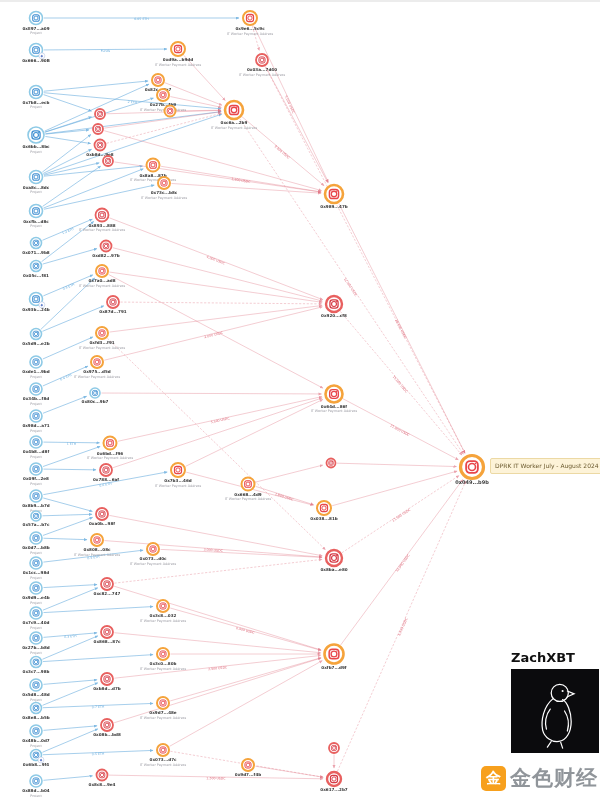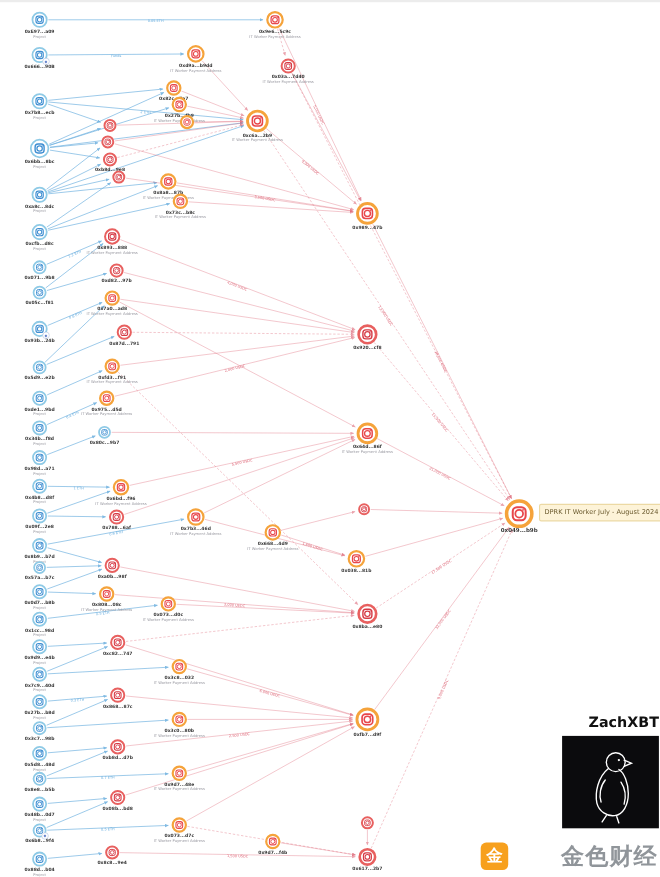--- a/index.html
+++ b/index.html
@@ -14,36 +14,36 @@
   }
   #graph-svg{position:absolute;left:0;top:0;}
   .annotation{
     position:absolute;left:490px;top:456px;
     background:#fdf3d8;border:1px solid #ecd9a4;border-radius:2px;
     font-size:6px;line-height:8px;padding:3px 4px;color:#6b5a2e;
     white-space:nowrap;z-index:4;
   }
   .zachxbt-label{
     position:absolute;left:511px;top:648px;width:88px;
-    text-align:right;font-weight:bold;font-size:13px;color:#111;z-index:4;
+    text-align:left;font-weight:bold;font-size:13px;color:#111;z-index:4;
   }
   .penguin-box{
     position:absolute;left:511px;top:667px;width:88px;height:84px;
     background:#0b0b0d;display:flex;align-items:center;justify-content:center;z-index:4;
   }
   .watermark{
     position:absolute;right:2px;bottom:5px;
     display:flex;align-items:center;gap:4px;z-index:5;
   }
   .wm-icon{
     width:25px;height:25px;border-radius:5px;
     background:#f7a01d;color:#fff;font-weight:bold;font-size:15px;
     display:flex;align-items:center;justify-content:center;
   }
-  .wm-text{font-size:21px;font-weight:bold;color:#90959a;letter-spacing:1px;margin-left:44px;}
+  .wm-text{font-size:21px;font-weight:bold;color:#90959a;letter-spacing:1px;}
 </style>
 </head>
 <body>
 
 <div class="canvas">
 
   <svg id="graph-svg" width="600" height="797" viewBox="0 0 600 797">
       <defs>
         <marker id="arrow-blue" markerWidth="5" markerHeight="5" refX="3" refY="1.5" orient="auto" markerUnits="userSpaceOnUse">
           <path d="M0,0L3.4,1.5L0,3Z" fill="#6aaede"></path>

